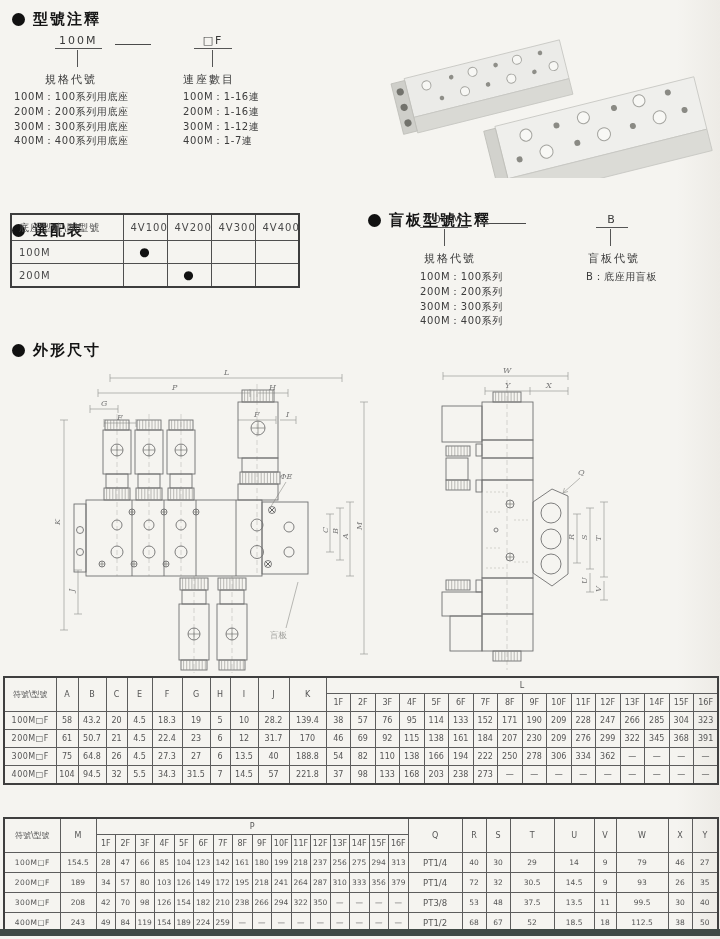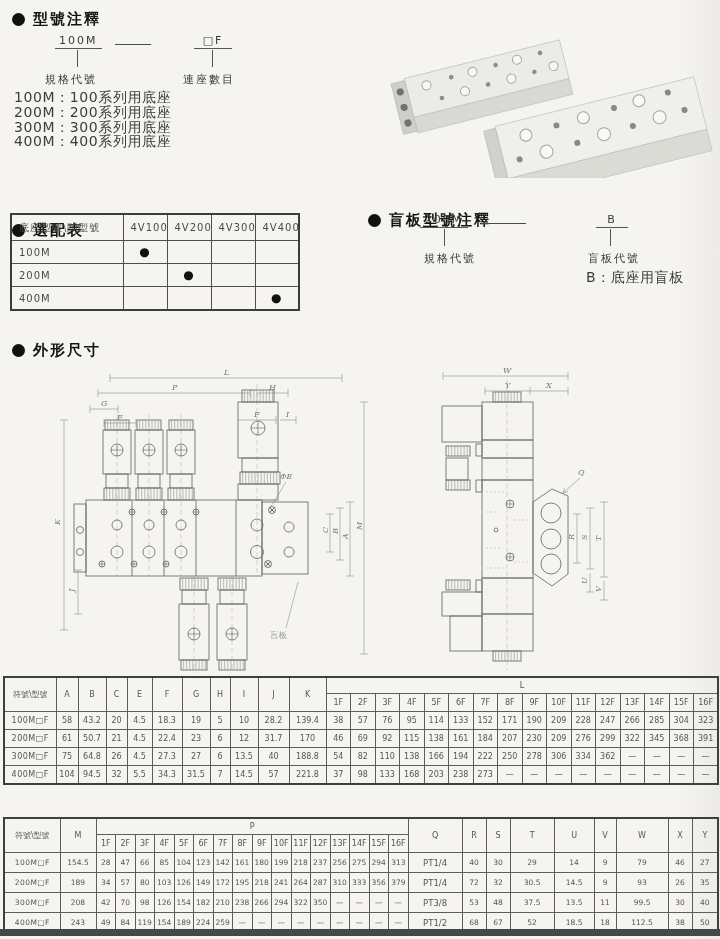--- a/index.html
+++ b/index.html
@@ -7,21 +7,21 @@
         overflow:hidden;font-family:"DejaVu Sans",sans-serif;color:#333;}
   .abs{position:absolute;}
   .sec-head{display:flex;align-items:center;gap:8px;font-weight:bold;font-size:15px;
             letter-spacing:2px;color:#141414;}
   .bullet{width:13px;height:13px;border-radius:50%;background:#111;flex:0 0 13px;}
   .code{font-size:11px;letter-spacing:2px;color:#3a3a3a;border-bottom:1px solid #555;
         padding:0 4px 1px 4px;text-align:center;display:inline-block;}
   .hdash{height:1px;background:#4a4a4a;}
   .vtick{width:1px;background:#555;}
   .note-label{font-size:11px;letter-spacing:2px;color:#3a3a3a;}
-  .note-list{font-size:14px;line-height:14.8px;letter-spacing:0.6px;color:#3c3c3c;white-space:nowrap;}
+  .note-list{font-size:10px;line-height:14.8px;letter-spacing:0.6px;color:#3c3c3c;white-space:nowrap;}
   
   .opt-table{border-collapse:collapse;table-layout:fixed;background:transparent;}
   .opt-table th,.opt-table td{border:1px solid #4f4f4f;font-weight:normal;font-size:10px;
         color:#4a4a4a;text-align:left;padding:0 0 0 7px;height:22px;letter-spacing:1px;white-space:nowrap;overflow:hidden;}
   .opt-table thead th{height:25px;}
   .opt-table td.dotcell{text-align:center;padding:0;font-size:12px;color:#111;}
   .opt-table{border:2px solid #3d3d3d;}
   
   .dim-table{border-collapse:collapse;table-layout:fixed;border:2px solid #3f3f3f;position:absolute;left:3px;}
   .dim-table th,.dim-table td{border:1px solid #5d5d5d;font-weight:normal;font-size:8px;color:#555;
@@ -56,20 +56,26 @@
 
   <span class="abs note-label" style="left:45px;top:72px;">規格代號</span>
   <span class="abs note-label" style="left:183px;top:72px;">連座數目</span>
 
   <div class="abs note-list" style="left:14px;top:90px;">
     <div>100M：100系列用底座</div>
     <div>200M：200系列用底座</div>
     <div>300M：300系列用底座</div>
     <div>400M：400系列用底座</div>
   </div>
+  <div class="abs note-list" style="left:183px;top:90px;">
+    <div>100M：1-16連</div>
+    <div>200M：1-16連</div>
+    <div>300M：1-12連</div>
+    <div>400M：1-7連</div>
+  </div>
 
   <svg class="abs" style="left:388px;top:8px;" width="330" height="170" viewBox="0 0 330 170">
     <g transform="rotate(-14 110 75)">
       <rect x="20" y="48" width="160" height="40" fill="#ebebe8" stroke="#c6c6c1" stroke-width="0.8"></rect>
       <rect x="20" y="88" width="160" height="16" fill="#d9d9d4" stroke="#c6c6c1" stroke-width="0.8"></rect>
       <rect x="6" y="50" width="14" height="52" fill="#cfcfca" stroke="#bdbdb8" stroke-width="0.8"></rect>
       <circle cx="13" cy="60" r="3.6" fill="#72726c"></circle>
         <circle cx="13" cy="76" r="3.6" fill="#72726c"></circle>
         <circle cx="13" cy="92" r="3.6" fill="#72726c"></circle>
       <circle cx="40" cy="60" r="4.5" fill="#f7f7f4" stroke="#a5a5a0"></circle>
@@ -134,41 +140,40 @@
           <td class="dotcell"></td>
           <td class="dotcell"></td>
         </tr>
         <tr>
           <td>200M</td>
           <td class="dotcell"></td>
           <td class="dotcell">●</td>
           <td class="dotcell"></td>
           <td class="dotcell"></td>
         </tr>
-        <tr>
-          <td>400M</td>
-          <td class="dotcell"></td>
-          <td class="dotcell"></td>
-          <td class="dotcell"></td>
-          <td class="dotcell">●</td>
-        </tr>
       </tbody>
     </table>
 
   <div class="abs sec-head" style="left:368px;top:191px;margin-top:20px;">
     <span class="bullet"></span>
     <span>盲板型號注釋</span>
   </div>
   <span class="abs code" style="left:420px;top:213px;min-width:40px;">200M</span>
   <div class="abs hdash" style="left:482px;top:223px;width:44px;"></div>
   <span class="abs code" style="left:596px;top:213px;min-width:24px;">B</span>
   <div class="abs vtick" style="left:444px;top:229px;height:17px;"></div>
   <div class="abs vtick" style="left:610px;top:229px;height:17px;"></div>
   <span class="abs note-label" style="left:424px;top:251px;">規格代號</span>
   <span class="abs note-label" style="left:588px;top:251px;">盲板代號</span>
+  <div class="abs note-list" style="left:420px;top:270px;">
+    <div>100M：100系列</div>
+    <div>200M：200系列</div>
+    <div>300M：300系列</div>
+    <div>400M：400系列</div>
+  </div>
   <div class="abs note-list" style="left:586px;top:270px;">
     <div>B：底座用盲板</div>
   </div>
 
   <div class="abs sec-head" style="left:12px;top:341px;">
     <span class="bullet"></span>
     <span>外形尺寸</span>
   </div>
 
   <svg class="abs" style="left:40px;top:362px;" width="345" height="312" viewBox="0 0 345 312">

